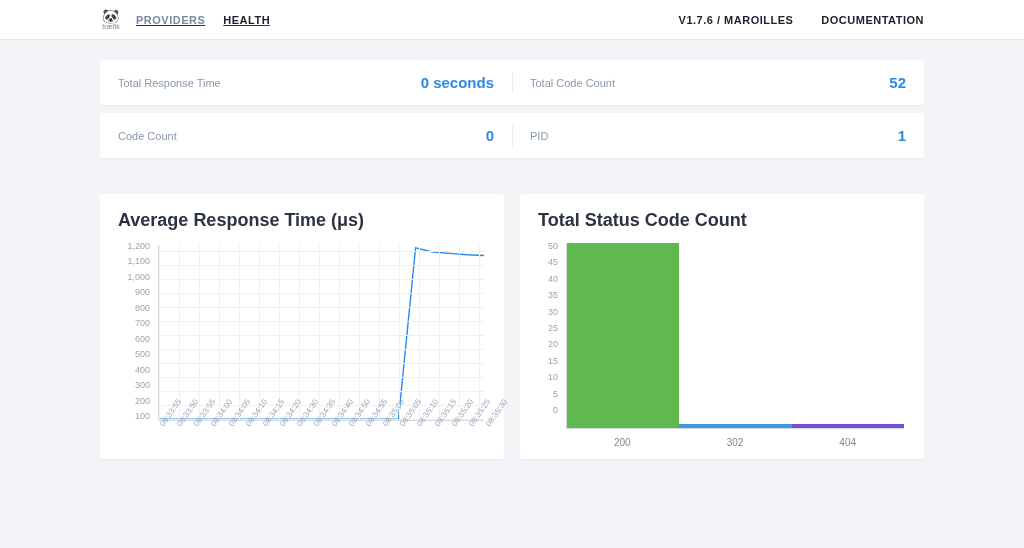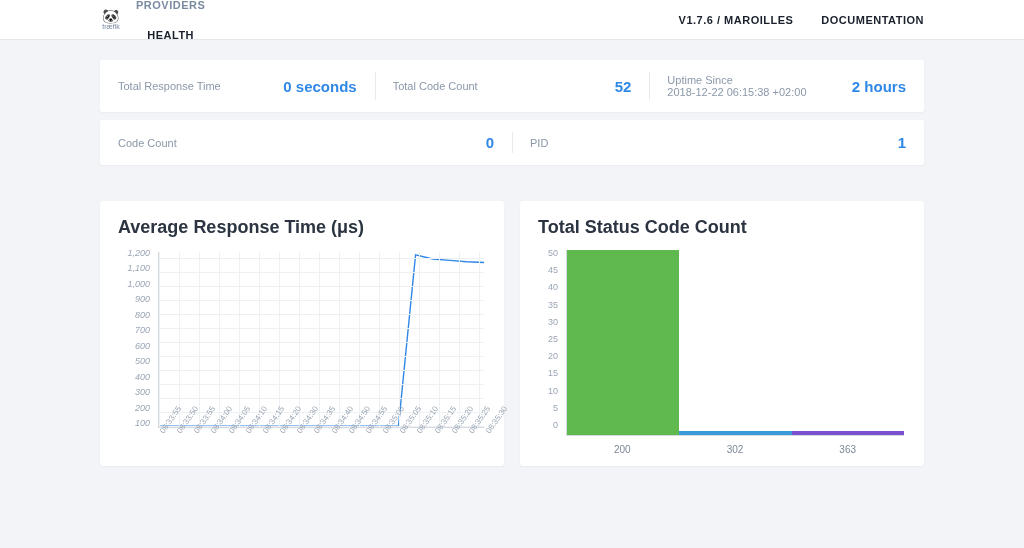--- a/index.html
+++ b/index.html
@@ -16,49 +16,49 @@
     display: flex;
     align-items: center;
     padding: 0 100px;
   }
   .logo {
     width: 22px; height: 22px; margin-right: 14px;
     display:flex; flex-direction:column; align-items:center; justify-content:center;
     font-size: 7px; line-height: 1; color:#7a8aa0;
   }
   .logo-head { font-size: 14px; line-height:1; }
-  .nav-left { display:flex; flex-direction:column; align-items:center; gap:18px; }
+  .nav-left { display:flex; flex-direction:row; align-items:center; gap:18px;text-decoration:underline; }
   .nav-item { font-size: 11px; font-weight:600; letter-spacing:0.5px; color:#7a8aa0; text-transform:uppercase; cursor:pointer;}
   .nav-item.active { color:#1a202c; }
   .nav-right { margin-left:auto; display:flex; gap:28px; align-items:center;}
   .nav-right .nav-item { color:#1a202c; }
   .content { padding: 20px 100px; }
   .card-row { display:flex; background:#fff; border-radius:3px; box-shadow:0 1px 2px rgba(0,0,0,0.04); margin-bottom:8px;}
   .stat { flex:1; padding:14px 18px; display:flex; align-items:center; position:relative;}
   .stat + .stat::before {
     content:""; position:absolute; left:0; top:12px; bottom:12px; width:1px; background:#e8ebee;
   }
   .stat-label { font-size:11px; color:#8b98a9; }
   .stat-value { margin-left:auto; font-size:15px; font-weight:600; color:#2f88e6; }
   .charts { display:flex; gap:16px; margin-top:36px; }
   .chart-card { flex:1; background:#fff; border-radius:3px; box-shadow:0 1px 2px rgba(0,0,0,0.04); padding:16px 18px 8px 18px;}
   .chart-title { font-size:18px; font-weight:700; color:#2b3440; margin-bottom:10px;}
   .chart-body { position:relative; height:210px; }
   
-  .line-yaxis { position:absolute; left:0; top:0; bottom:30px; width:36px; display:flex; flex-direction:column; justify-content:space-between; text-align:right;font-style:italic;}
+  .line-yaxis { position:absolute; left:0; top:0; bottom:30px; width:36px; display:flex; flex-direction:column; justify-content:space-between; text-align:right;}
   .line-ytick { font-size:9px; color:#9aa5b4; padding-right:4px;}
   .line-plot { position:absolute; left:40px; right:2px; top:4px; bottom:30px; border-left:1px solid #d4dae0; border-bottom:1px solid #d4dae0;}
   .line-grid { position:absolute; inset:0; background-image:
      repeating-linear-gradient(to top, #eef1f4 0 1px, transparent 1px 14px),
      repeating-linear-gradient(to right, #eef1f4 0 1px, transparent 1px 20px);
   }
   .line-xaxis { position:absolute; left:40px; right:2px; bottom:0; height:28px; display:flex; justify-content:space-between;}
   .line-xtick { font-size:8px; color:#9aa5b4; transform:rotate(-55deg); transform-origin:top left; white-space:nowrap; width:0;}
   
-  .bar-yaxis { position:absolute; left:0; top:0; bottom:28px; width:24px; display:flex; flex-direction:column; justify-content:space-between; text-align:right;}
+  .bar-yaxis { position:absolute; left:0; top:0; bottom:36px; width:24px; display:flex; flex-direction:column; justify-content:space-between; text-align:right;}
   .bar-ytick { font-size:9px; color:#9aa5b4; padding-right:4px;}
   .bar-plot { position:absolute; left:28px; right:2px; top:2px; bottom:22px; border-left:1px solid #d4dae0; border-bottom:1px solid #d4dae0; display:flex;}
   .bar-slot { flex:1; position:relative; display:flex; justify-content:center; align-items:flex-end;}
   .bar { width:100%; }
   .bar-xaxis { position:absolute; left:28px; right:2px; bottom:0; height:18px; display:flex;}
   .bar-xtick { flex:1; font-size:10px; color:#7c8796; text-align:center; padding-top:4px;}
 </style>
 </head>
 <body>
 
@@ -80,27 +80,20 @@
 <div class="content">
 
   <div class="card-row">
     <div class="stat">
       <span class="stat-label">Total Response Time</span>
       <span class="stat-value">0 seconds</span>
     </div>
     <div class="stat">
       <span class="stat-label">Total Code Count</span>
       <span class="stat-value">52</span>
-    </div>
-    <div class="stat">
-      <span class="stat-label">
-        <span>Uptime Since</span><br>
-        <span>2018-12-22 06:15:38 +02:00</span>
-      </span>
-      <span class="stat-value">2 hours</span>
     </div>
   </div>
 
   <div class="card-row">
     <div class="stat">
       <span class="stat-label">Code Count</span>
       <span class="stat-value">0</span>
     </div>
     <div class="stat">
       <span class="stat-label">PID</span>
@@ -181,19 +174,19 @@
             <div class="bar-slot">
               <div class="bar" style="height: 2%; background: rgb(58, 155, 216);"></div>
             </div>
             <div class="bar-slot">
               <div class="bar" style="height: 2%; background: rgb(122, 79, 208);"></div>
             </div>
           </div>
         <div class="bar-xaxis" id="bar-xaxis">
             <div class="bar-xtick">200</div>
             <div class="bar-xtick">302</div>
-            <div class="bar-xtick">363</div>
+            <div class="bar-xtick">404</div>
           </div>
       </div>
     </div>
 
   </div>
 </div>
 
 </body></html>

